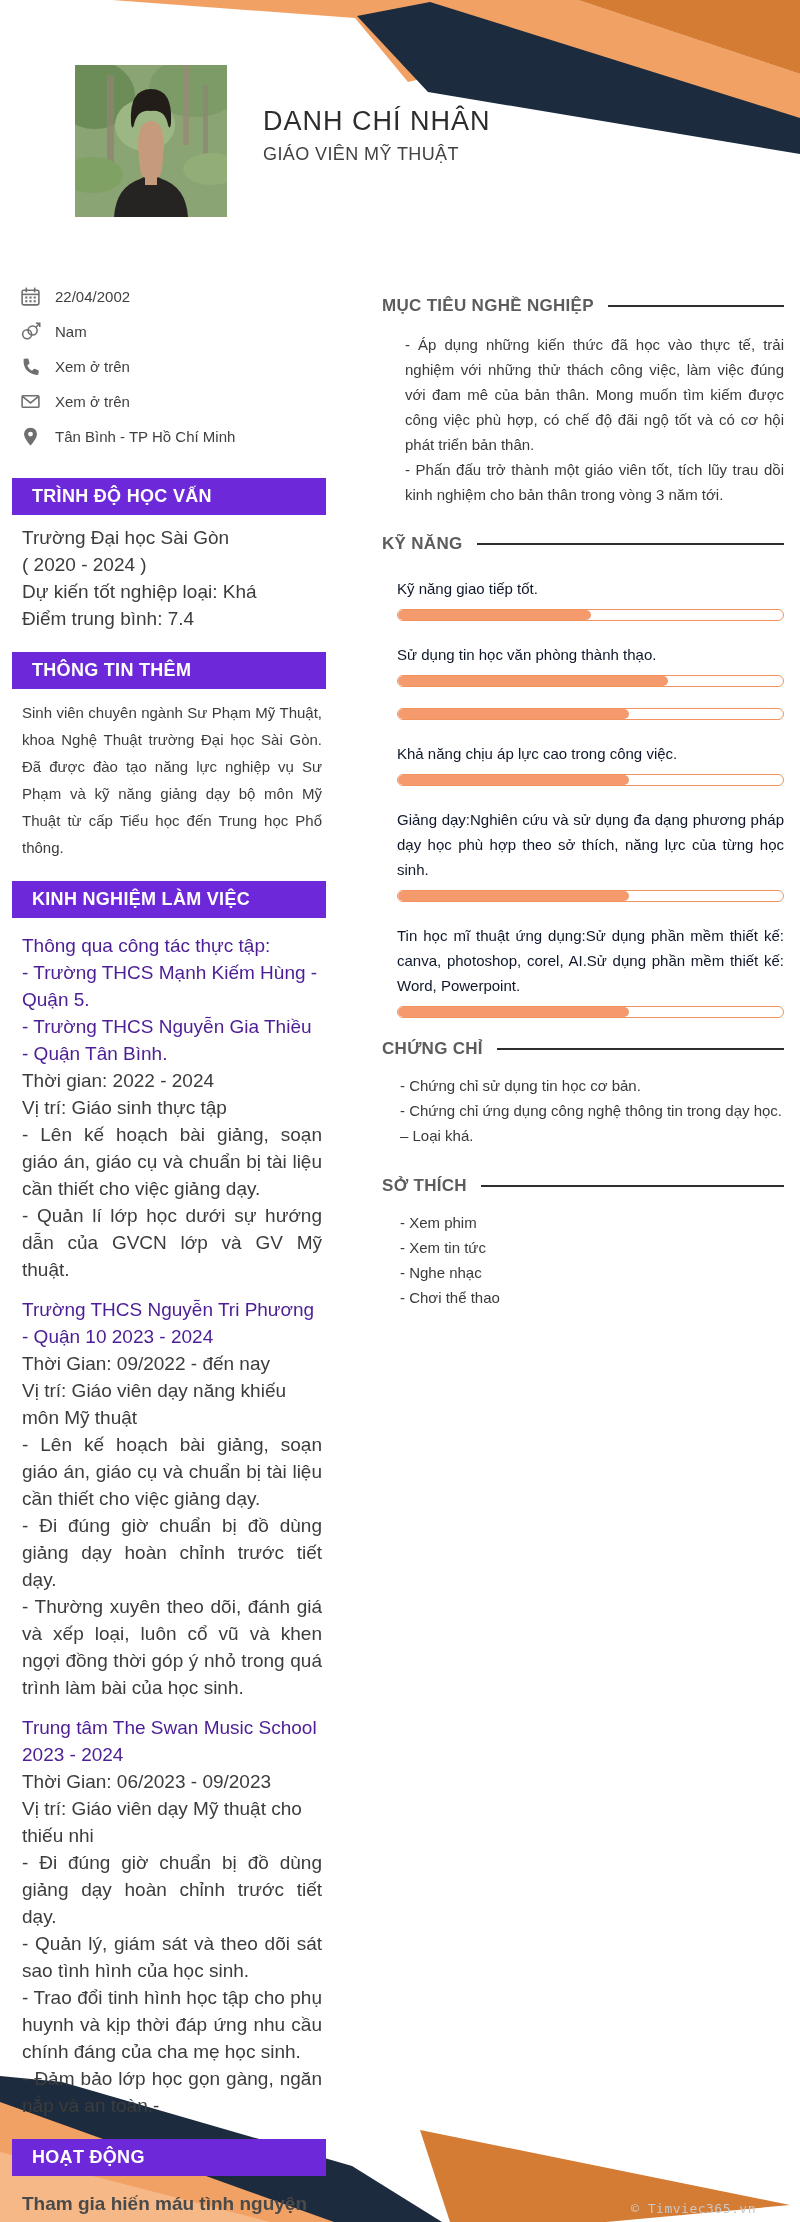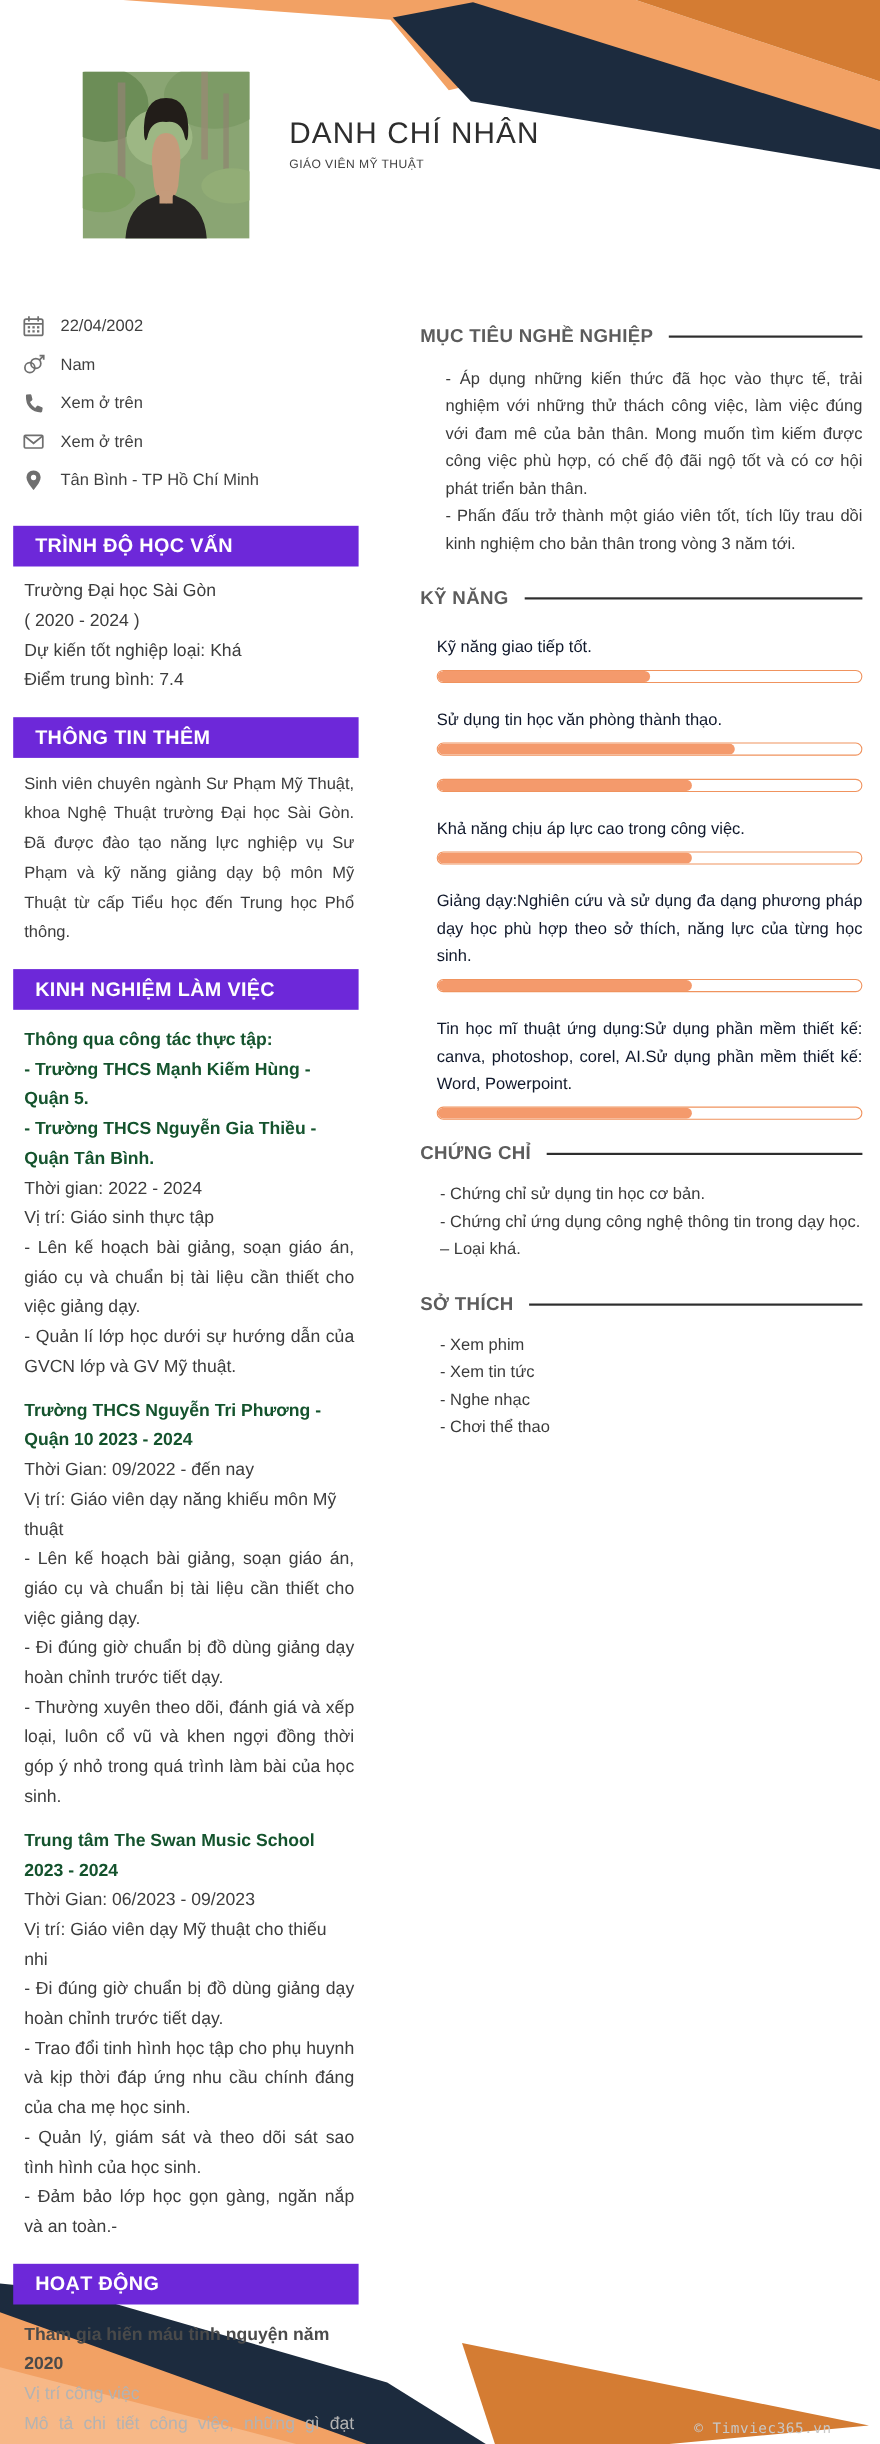--- a/index.html
+++ b/index.html
@@ -4,33 +4,33 @@
 <style>
   html,body{margin:0;padding:0;}
   body{width:800px;height:2222px;position:relative;background:#ffffff;
        font-family:"Liberation Sans", sans-serif;color:#3c3c3c;overflow:hidden;}
   .decor{position:absolute;left:0;width:800px;pointer-events:none;}
   .decor-top{top:0;height:200px;}
   .decor-bottom{bottom:0;height:150px;}
   .photo{position:absolute;left:75px;top:65px;width:152px;height:152px;overflow:hidden;}
   .header-block{position:absolute;left:263px;top:106px;}
   .cand-name{margin:0;font-size:27px;font-weight:normal;letter-spacing:1px;color:#2d2d2d;}
-  .cand-title{margin:7px 0 0 0;font-size:11px;letter-spacing:.4px;color:#424242;}
+  .cand-title{margin:7px 0 0 0;font-size:18px;letter-spacing:.4px;color:#424242;}
   
   .left-col{position:absolute;left:12px;top:279px;width:314px;}
   .contact{list-style:none;margin:0;padding:0 0 4px 8px;}
   .contact li{display:flex;align-items:center;height:35px;font-size:15px;color:#3f3f3f;}
   .cicon{width:21px;height:21px;margin-right:14px;flex:0 0 21px;display:inline-block;}
   .banner{background:#6d28d9;color:#ffffff;font-weight:bold;font-size:18px;
           letter-spacing:.3px;height:37px;line-height:37px;padding-left:20px;margin-top:20px;}
-  .sec{padding:0 4px 0 10px;font-size:16px;line-height:27px;}
+  .sec{padding:0 4px 0 10px;font-size:19px;line-height:27px;}
   .sec.edu{margin:9px 0 14px 0;}
   .just{text-align:justify;}
   p.body-p{margin:10px 0 18px 0;padding:0 4px 0 10px;font-size:15px;line-height:27px;}
-  .gbold{font-weight:bold;color:#14532d;}
+  .gbold{font-weight:normal;color:#4c1d95;}
   .exp{margin-top:14px;}
   .exp .job{margin-bottom:13px;}
   .exp p{margin:0;}
   .act-line1{font-weight:bold;color:#4a4a4a;}
   .act-ph{color:#b3b3b3;}
   .act{margin-top:14px;}
   
   .right-col{position:absolute;left:370px;top:296px;width:414px;}
   .rhead{display:flex;align-items:center;margin:0 0 0 12px;}
   .rhead span{font-size:17px;font-weight:bold;color:#5c5c5c;letter-spacing:.3px;white-space:nowrap;}
@@ -186,22 +186,22 @@
       <p class="just">- Lên kế hoạch bài giảng, soạn giáo án, giáo cụ và chuẩn bị tài liệu cần thiết cho việc giảng dạy.</p>
       <p class="just">- Đi đúng giờ chuẩn bị đồ dùng giảng dạy hoàn chỉnh trước tiết dạy.</p>
       <p class="just">- Thường xuyên theo dõi, đánh giá và xếp loại, luôn cổ vũ và khen ngợi đồng thời góp ý nhỏ trong quá trình làm bài của học sinh.</p>
     </div>
 
     <div class="job">
       <div class="gbold">Trung tâm The Swan Music School 2023 - 2024</div>
       <div>Thời Gian: 06/2023 - 09/2023</div>
       <div>Vị trí: Giáo viên dạy Mỹ thuật cho thiếu nhi</div>
       <p class="just">- Đi đúng giờ chuẩn bị đồ dùng giảng dạy hoàn chỉnh trước tiết dạy.</p>
+      <p class="just">- Quản lý, giám sát và theo dõi sát sao tình hình của học sinh.</p>
       <p class="just">- Trao đổi tinh hình học tập cho phụ huynh và kịp thời đáp ứng nhu cầu chính đáng của cha mẹ học sinh.</p>
-      <p class="just">- Quản lý, giám sát và theo dõi sát sao tình hình của học sinh.</p>
       <p class="just">- Đảm bảo lớp học gọn gàng, ngăn nắp và an toàn.-</p>
     </div>
   </div>
 
   <div class="banner">HOẠT ĐỘNG</div>
   <div class="sec act">
     <div class="act-line1">Tham gia hiến máu tình nguyện năm 2020</div>
     <div class="act-ph">Vị trí công việc</div>
     <div class="act-ph just">Mô tả chi tiết công việc, những gì đạt được trong quá trình làm việc.</div>
   </div>

